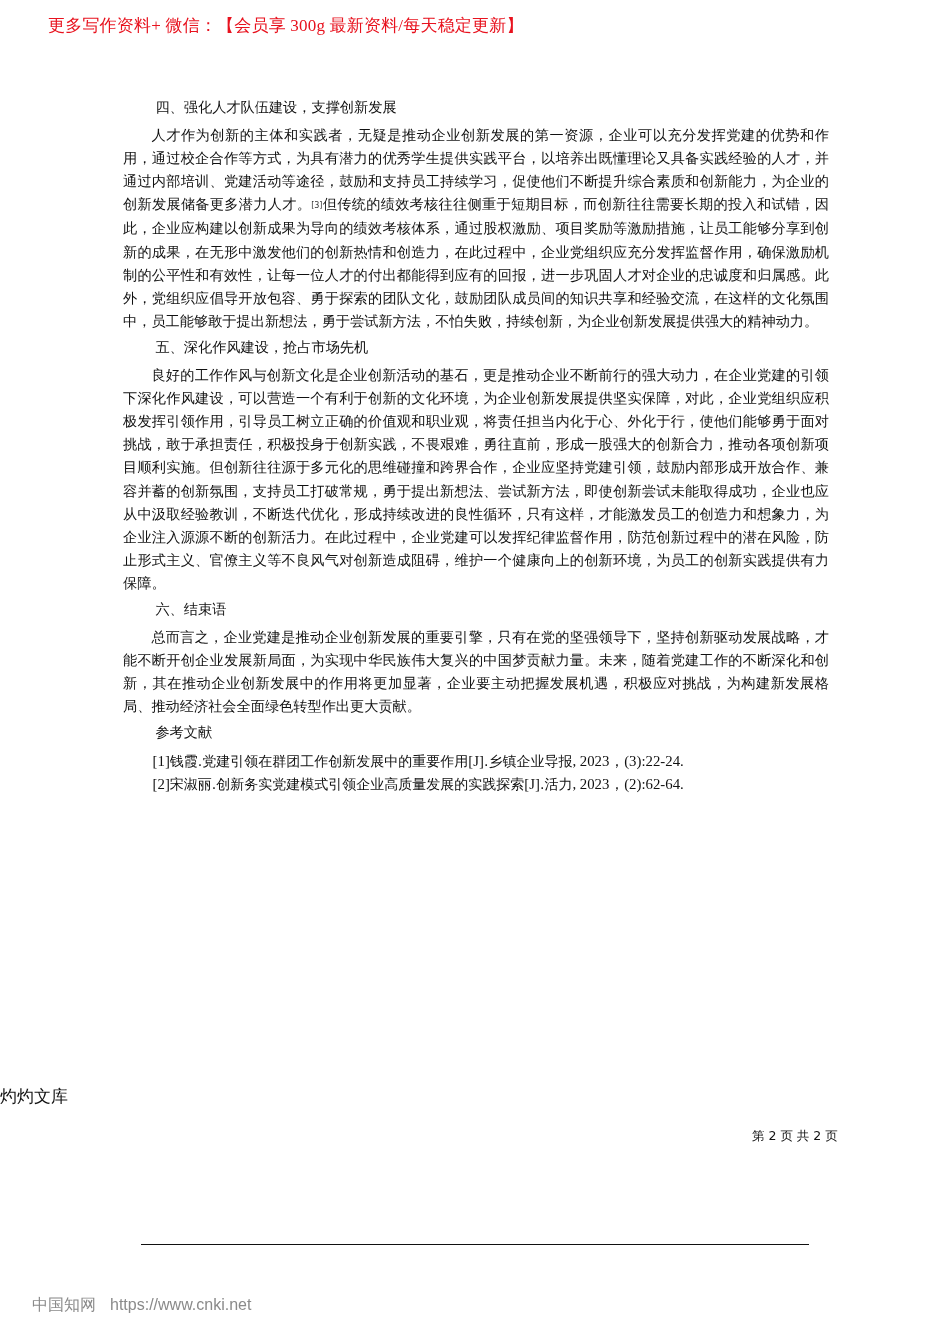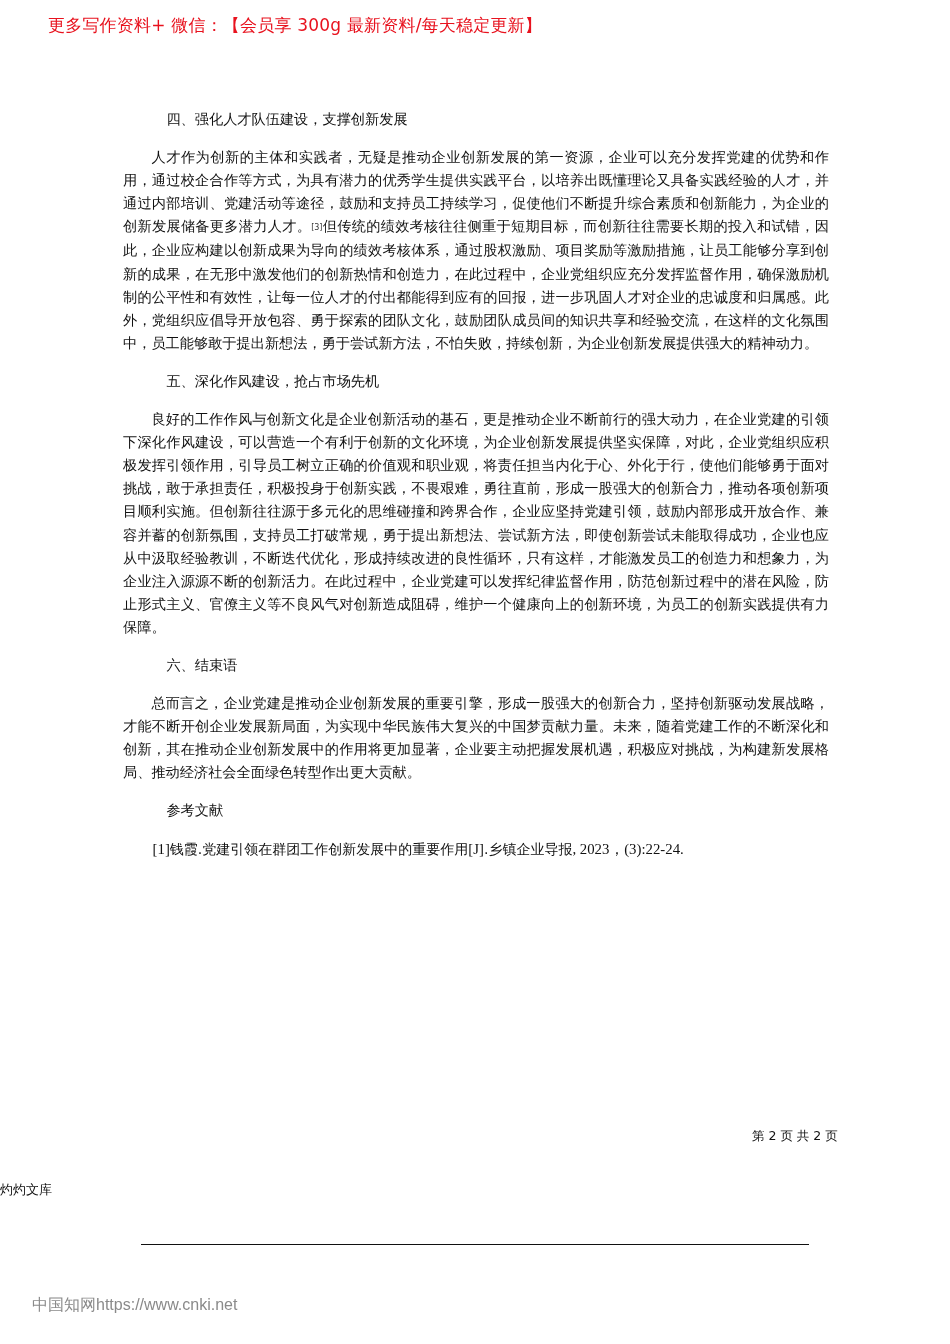--- a/index.html
+++ b/index.html
@@ -1,49 +1,50 @@
 <!DOCTYPE html>
 <html><head>
 <meta charset="utf-8">
 <style>
   html, body { margin: 0; padding: 0; background: #ffffff; }
   body { width: 950px; height: 1344px; position: relative; overflow: hidden;
          font-family: "DejaVu Sans", "Liberation Sans", sans-serif; color: #111; }
   .promo { position: absolute; left: 48px; top: 14px; font-size: 17px; color: #e8121e;
-           white-space: nowrap; letter-spacing: 0.2px; }
+           white-space: nowrap; letter-spacing: 0.2px; font-family: Liberation Serif, serif; }
   .body-text { position: absolute; left: 123px; top: 93px; width: 706px;
                font-size: 14.2px; line-height: 23.1px; text-align: justify; }
   .p { margin: 0; text-indent: 2em; }
-  .h { margin: 15px; text-indent: 2em; }
+  .h { margin: 4px; text-indent: 2em; font-family: Liberation Mono, monospace; }
   .sup { font-size: 8px; vertical-align: 1px; color: #333; }
   .ref { margin: 0; text-indent: 2em; font-family: "Liberation Serif", "DejaVu Serif", serif; font-size: 14.8px; }
   .ref .cjk { font-family: "DejaVu Sans", sans-serif; font-size: 14px; margin-top: 13px; }
   .page-num { position: absolute; left: 712px; top: 1128px; font-size: 12.5px; color: #111; white-space: nowrap; margin-left: 40px; }
-  .library { position: absolute; left: 0px; top: 1181px; font-size: 13px; color: #111; white-space: nowrap; }
+  .library { position: absolute; left: 0px; top: 1085px; font-size: 17px; color: #111; white-space: nowrap; }
   .rule { position: absolute; left: 141px; top: 1244px; width: 668px; height: 0; border-top: 1px solid #111; }
   .cnki { position: absolute; left: 32px; top: 1295px; font-size: 16px; color: #8a8a8a; white-space: nowrap;
           font-family: "Liberation Sans", sans-serif; }
-  .cnki .name { font-family: "DejaVu Sans", sans-serif; }
+  .cnki .name { margin-right: 14px; font-family: "DejaVu Sans", sans-serif; }
 </style>
 </head>
 <body>
 
 <div class="promo">更多写作资料+ 微信：【会员享 300g 最新资料/每天稳定更新】</div>
 
 <div class="body-text">
 
   <p class="h">四、强化人才队伍建设，支撑创新发展</p>
   <p class="p"><span>人才作为创新的主体和实践者，无疑是推动企业创新发展的第一资源，企业可以充分发挥党建的优势和作用，通过校企合作等方式，为具有潜力的优秀学生提供实践平台，以培养出既懂理论又具备实践经验的人才，并通过内部培训、党建活动等途径，鼓励和支持员工持续学习，促使他们不断提升综合素质和创新能力，为企业的创新发展储备更多潜力人才。</span><span class="sup">[3]</span><span>但传统的绩效考核往往侧重于短期目标，而创新往往需要长期的投入和试错，因此，企业应构建以创新成果为导向的绩效考核体系，通过股权激励、项目奖励等激励措施，让员工能够分享到创新的成果，在无形中激发他们的创新热情和创造力，在此过程中，企业党组织应充分发挥监督作用，确保激励机制的公平性和有效性，让每一位人才的付出都能得到应有的回报，进一步巩固人才对企业的忠诚度和归属感。此外，党组织应倡导开放包容、勇于探索的团队文化，鼓励团队成员间的知识共享和经验交流，在这样的文化氛围中，员工能够敢于提出新想法，勇于尝试新方法，不怕失败，持续创新，为企业创新发展提供强大的精神动力。</span></p>
 
   <p class="h">五、深化作风建设，抢占市场先机</p>
   <p class="p">良好的工作作风与创新文化是企业创新活动的基石，更是推动企业不断前行的强大动力，在企业党建的引领下深化作风建设，可以营造一个有利于创新的文化环境，为企业创新发展提供坚实保障，对此，企业党组织应积极发挥引领作用，引导员工树立正确的价值观和职业观，将责任担当内化于心、外化于行，使他们能够勇于面对挑战，敢于承担责任，积极投身于创新实践，不畏艰难，勇往直前，形成一股强大的创新合力，推动各项创新项目顺利实施。但创新往往源于多元化的思维碰撞和跨界合作，企业应坚持党建引领，鼓励内部形成开放合作、兼容并蓄的创新氛围，支持员工打破常规，勇于提出新想法、尝试新方法，即使创新尝试未能取得成功，企业也应从中汲取经验教训，不断迭代优化，形成持续改进的良性循环，只有这样，才能激发员工的创造力和想象力，为企业注入源源不断的创新活力。在此过程中，企业党建可以发挥纪律监督作用，防范创新过程中的潜在风险，防止形式主义、官僚主义等不良风气对创新造成阻碍，维护一个健康向上的创新环境，为员工的创新实践提供有力保障。</p>
 
   <p class="h">六、结束语</p>
-  <p class="p">总而言之，企业党建是推动企业创新发展的重要引擎，形成一股强大的创新合力，坚持创新驱动发展战略，才能不断开创企业发展新局面，为实现中华民族伟大复兴的中国梦贡献力量。未来，随着党建工作的不断深化和创新，其在推动企业创新发展中的作用将更加显著，企业要主动把握发展机遇，积极应对挑战，为构建新发展格局、推动经济社会全面绿色转型作出更大贡献。</p>
+  <p class="p">总而言之，企业党建是推动企业创新发展的重要引擎，只有在党的坚强领导下，坚持创新驱动发展战略，才能不断开创企业发展新局面，为实现中华民族伟大复兴的中国梦贡献力量。未来，随着党建工作的不断深化和创新，其在推动企业创新发展中的作用将更加显著，企业要主动把握发展机遇，积极应对挑战，为构建新发展格局、推动经济社会全面绿色转型作出更大贡献。</p>
 
   <p class="h">参考文献</p>
   <p class="ref"><span>[1]</span><span class="cjk">钱霞.党建引领在群团工作创新发展中的重要作用</span><span>[J]</span><span class="cjk">.乡镇企业导报</span><span>, 2023，(3):22-24.</span></p>
+  <p class="ref"><span>[2]</span><span class="cjk">宋淑丽.创新务实党建模式引领企业高质量发展的实践探索</span><span>[J]</span><span class="cjk">.活力</span><span>, 2023，(2):62-64.</span></p>
 </div>
 
 <div class="page-num">第 2 页 共 2 页</div>
 <div class="library">灼灼文库</div>
 <div class="rule"></div>
 <div class="cnki"><span class="name">中国知网</span><span>https://www.cnki.net</span></div>
 
 </body></html>

